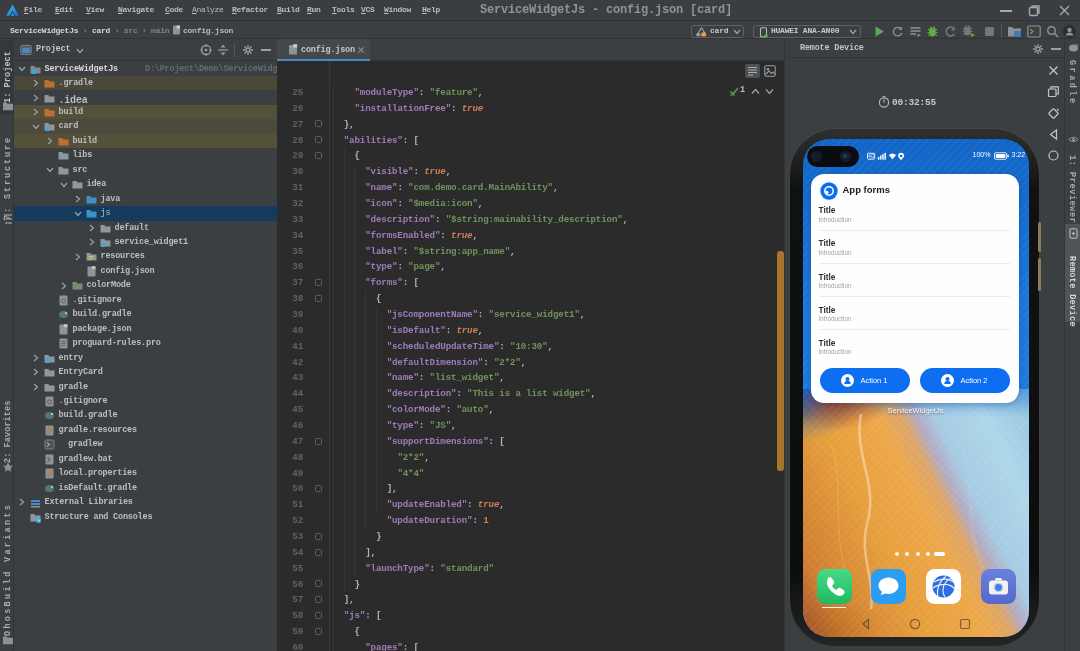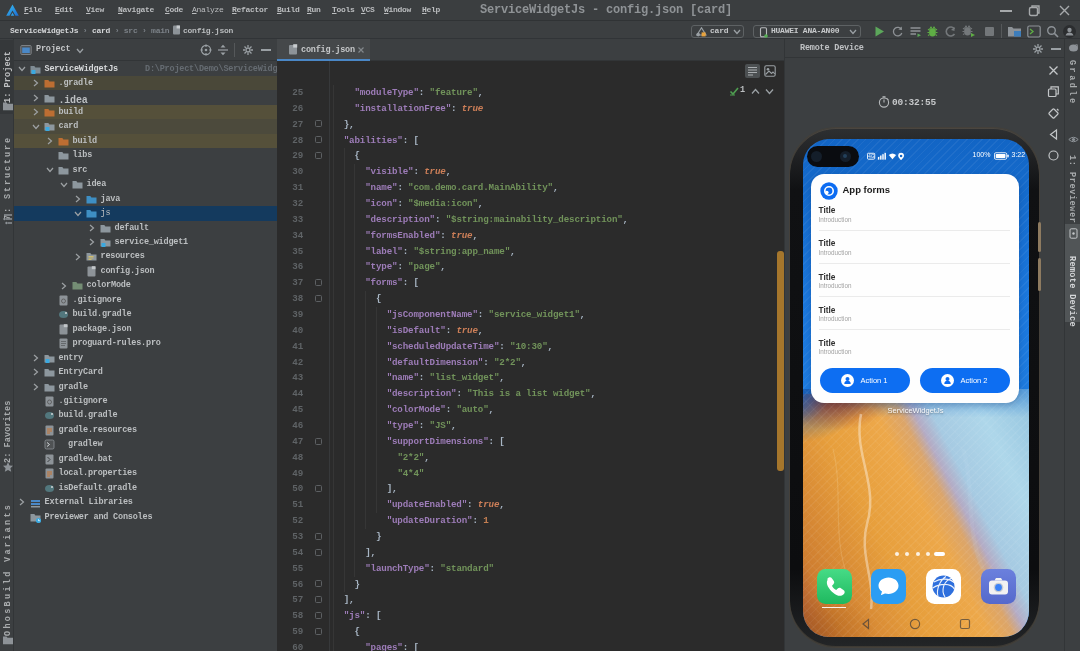--- a/index.html
+++ b/index.html
@@ -377,21 +377,21 @@
       <svg class="abs" style="left:16.0px;top:436.1px" width="11" height="11" viewBox="0 0 11 11">
         <path d="M1 3 h9 v2 h-9 Z M1 6 h9 v2 h-9 Z" fill="#4a88c7"></path>
         <path d="M1 9 h9 v1.5 h-9 Z" fill="#8d979e"></path>
       </svg>
       <div class="abs" style="left:30.5px;top:434.1px;font-size:8.5px;font-weight:bold;color:#bcbfc1;letter-spacing:-0.2px;height:14.4px;line-height:14.4px;white-space:nowrap">External Libraries</div>
       <svg class="abs" style="left:16.0px;top:450.6px" width="11" height="11" viewBox="0 0 11 11">
         <path d="M0.5 2 h3.8 l1.1 1.4 h5.1 v6.1 h-10 Z" fill="#8d979e"></path>
         <circle cx="8.5" cy="8.5" r="2.6" fill="#3ba9e0"></circle>
         <path d="M8.5 7.3 V8.7 H9.8" stroke="#fff" stroke-width="0.8" fill="none"></path>
       </svg>
-      <div class="abs" style="left:30.5px;top:448.6px;font-size:8.5px;font-weight:bold;color:#bcbfc1;letter-spacing:-0.2px;height:14.4px;line-height:14.4px;white-space:nowrap">Previewer and Consoles</div>
+      <div class="abs" style="left:30.5px;top:448.6px;font-size:8.5px;font-weight:bold;color:#bcbfc1;letter-spacing:-0.2px;height:14.4px;line-height:14.4px;white-space:nowrap">Structure and Consoles</div>
     </div>
 <div class="abs" style="left:277px;top:61px;width:508px;height:590px;background:#2b2b2b;overflow:hidden">
 <div class="abs" style="left:52px;top:0;width:1px;height:590px;background:#37393b"></div>
 <div class="abs" style="left:0;top:23.97px;width:26px;text-align:right;font-size:9.2px;line-height:15.86px;color:#5f6366;font-weight:bold;letter-spacing:-0.2px">25<br>26<br>27<br>28<br>29<br>30<br>31<br>32<br>33<br>34<br>35<br>36<br>37<br>38<br>39<br>40<br>41<br>42<br>43<br>44<br>45<br>46<br>47<br>48<br>49<br>50<br>51<br>52<br>53<br>54<br>55<br>56<br>57<br>58<br>59<br>60</div>
 <div class="abs" style="left:56.0px;top:23.97px;width:1px;height:570.96px;background:rgba(255,255,255,0.055)"></div>
 <div class="abs" style="left:66.7px;top:87.41px;width:1px;height:444.08px;background:rgba(255,255,255,0.055)"></div>
 <div class="abs" style="left:77.4px;top:103.27px;width:1px;height:412.36px;background:rgba(255,255,255,0.055)"></div>
 <div class="abs" style="left:88.2px;top:230.15px;width:1px;height:237.90px;background:rgba(255,255,255,0.055)"></div>
 <div class="abs" style="left:98.9px;top:246.01px;width:1px;height:206.18px;background:rgba(255,255,255,0.055)"></div>
 <div class="abs" style="left:38px;top:59.32px;width:6.5px;height:7px;border:1px solid #5d6063;border-radius:1.5px"></div>

